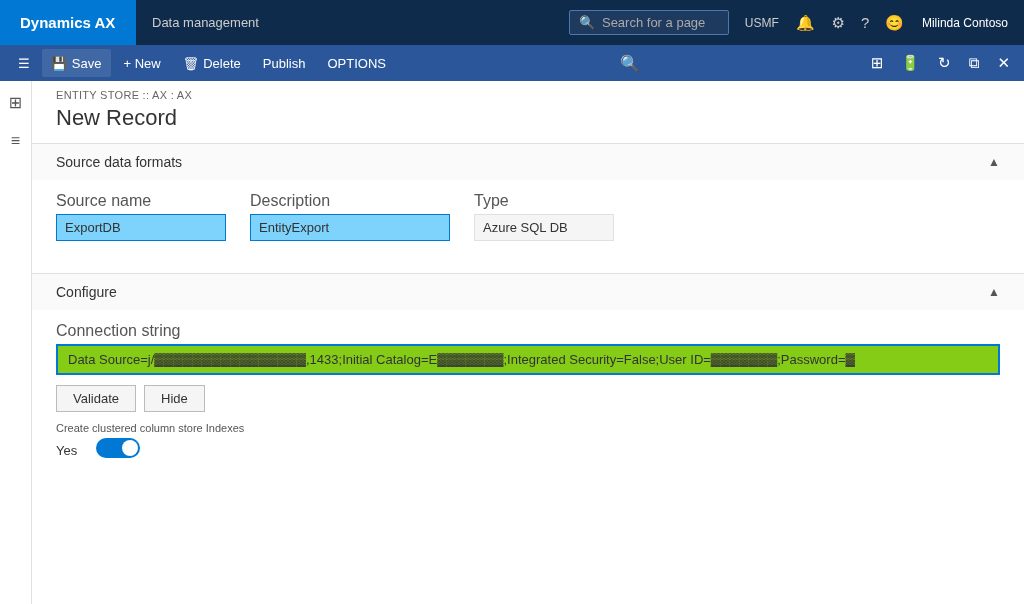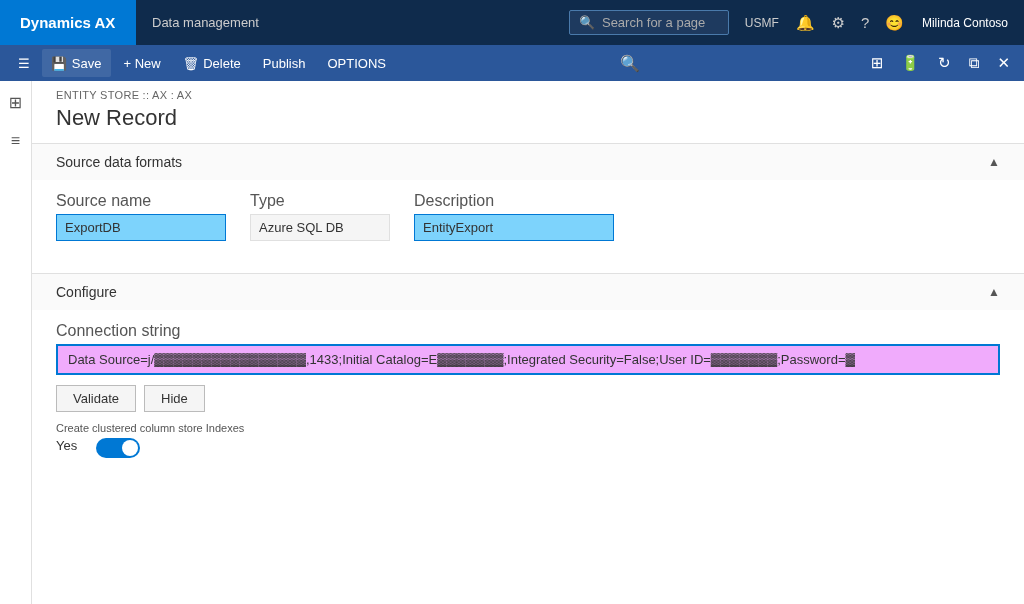--- a/index.html
+++ b/index.html
@@ -212,21 +212,21 @@
     .form-input-type { width: 140px; }
 
     
     .conn-string-input {
       width: 100%;
       border: 2px solid #0078d4;
       padding: 6px 10px;
       font-size: 13px;
       color: #333;
       outline: none;
-      background: #f0abfc;
+      background: #84cc16;
       font-family: 'Segoe UI', Arial, sans-serif;
     }
 
     
     .btn-row {
       display: flex;
       gap: 8px;
       margin-top: 10px;
     }
     .btn-secondary {
@@ -242,21 +242,21 @@
     .toggle-row {
       margin-top: 10px;
     }
     .toggle-label {
       font-size: 11px;
       color: #555;
       margin-bottom: 4px;
     }
     .toggle-value-row {
       display: flex;
-      align-items: flex-start;
+      align-items: flex-end;
       gap: 10px;
     }
     .toggle-text {
       font-size: 13px;
       color: #333;
       width: 30px;
     }
     .toggle {
       width: 44px;
       height: 20px;
@@ -342,26 +342,26 @@
         <span class="section-title">Source data formats</span>
         <span class="section-chevron">▲</span>
       </div>
       <div class="section-body">
         <div class="form-row">
           <div class="form-group">
             <label class="form-label">Source name</label>
             <input type="text" class="form-input form-input-source" value="ExportDB" style="">
           </div>
           <div class="form-group">
+            <label class="form-label">Description</label>
+            <input type="text" class="form-input form-input-desc" value="EntityExport" style="">
+          </div>
+          <div class="form-group">
             <label class="form-label">Type</label>
             <div class="form-input-readonly form-input-type">Azure SQL DB</div>
-          </div>
-          <div class="form-group">
-            <label class="form-label">Description</label>
-            <input type="text" class="form-input form-input-desc" value="EntityExport" style="">
           </div>
         </div>
       </div>
     </div>
 
     <div class="section">
       <div class="section-header">
         <span class="section-title">Configure</span>
         <span class="section-chevron">▲</span>
       </div>

